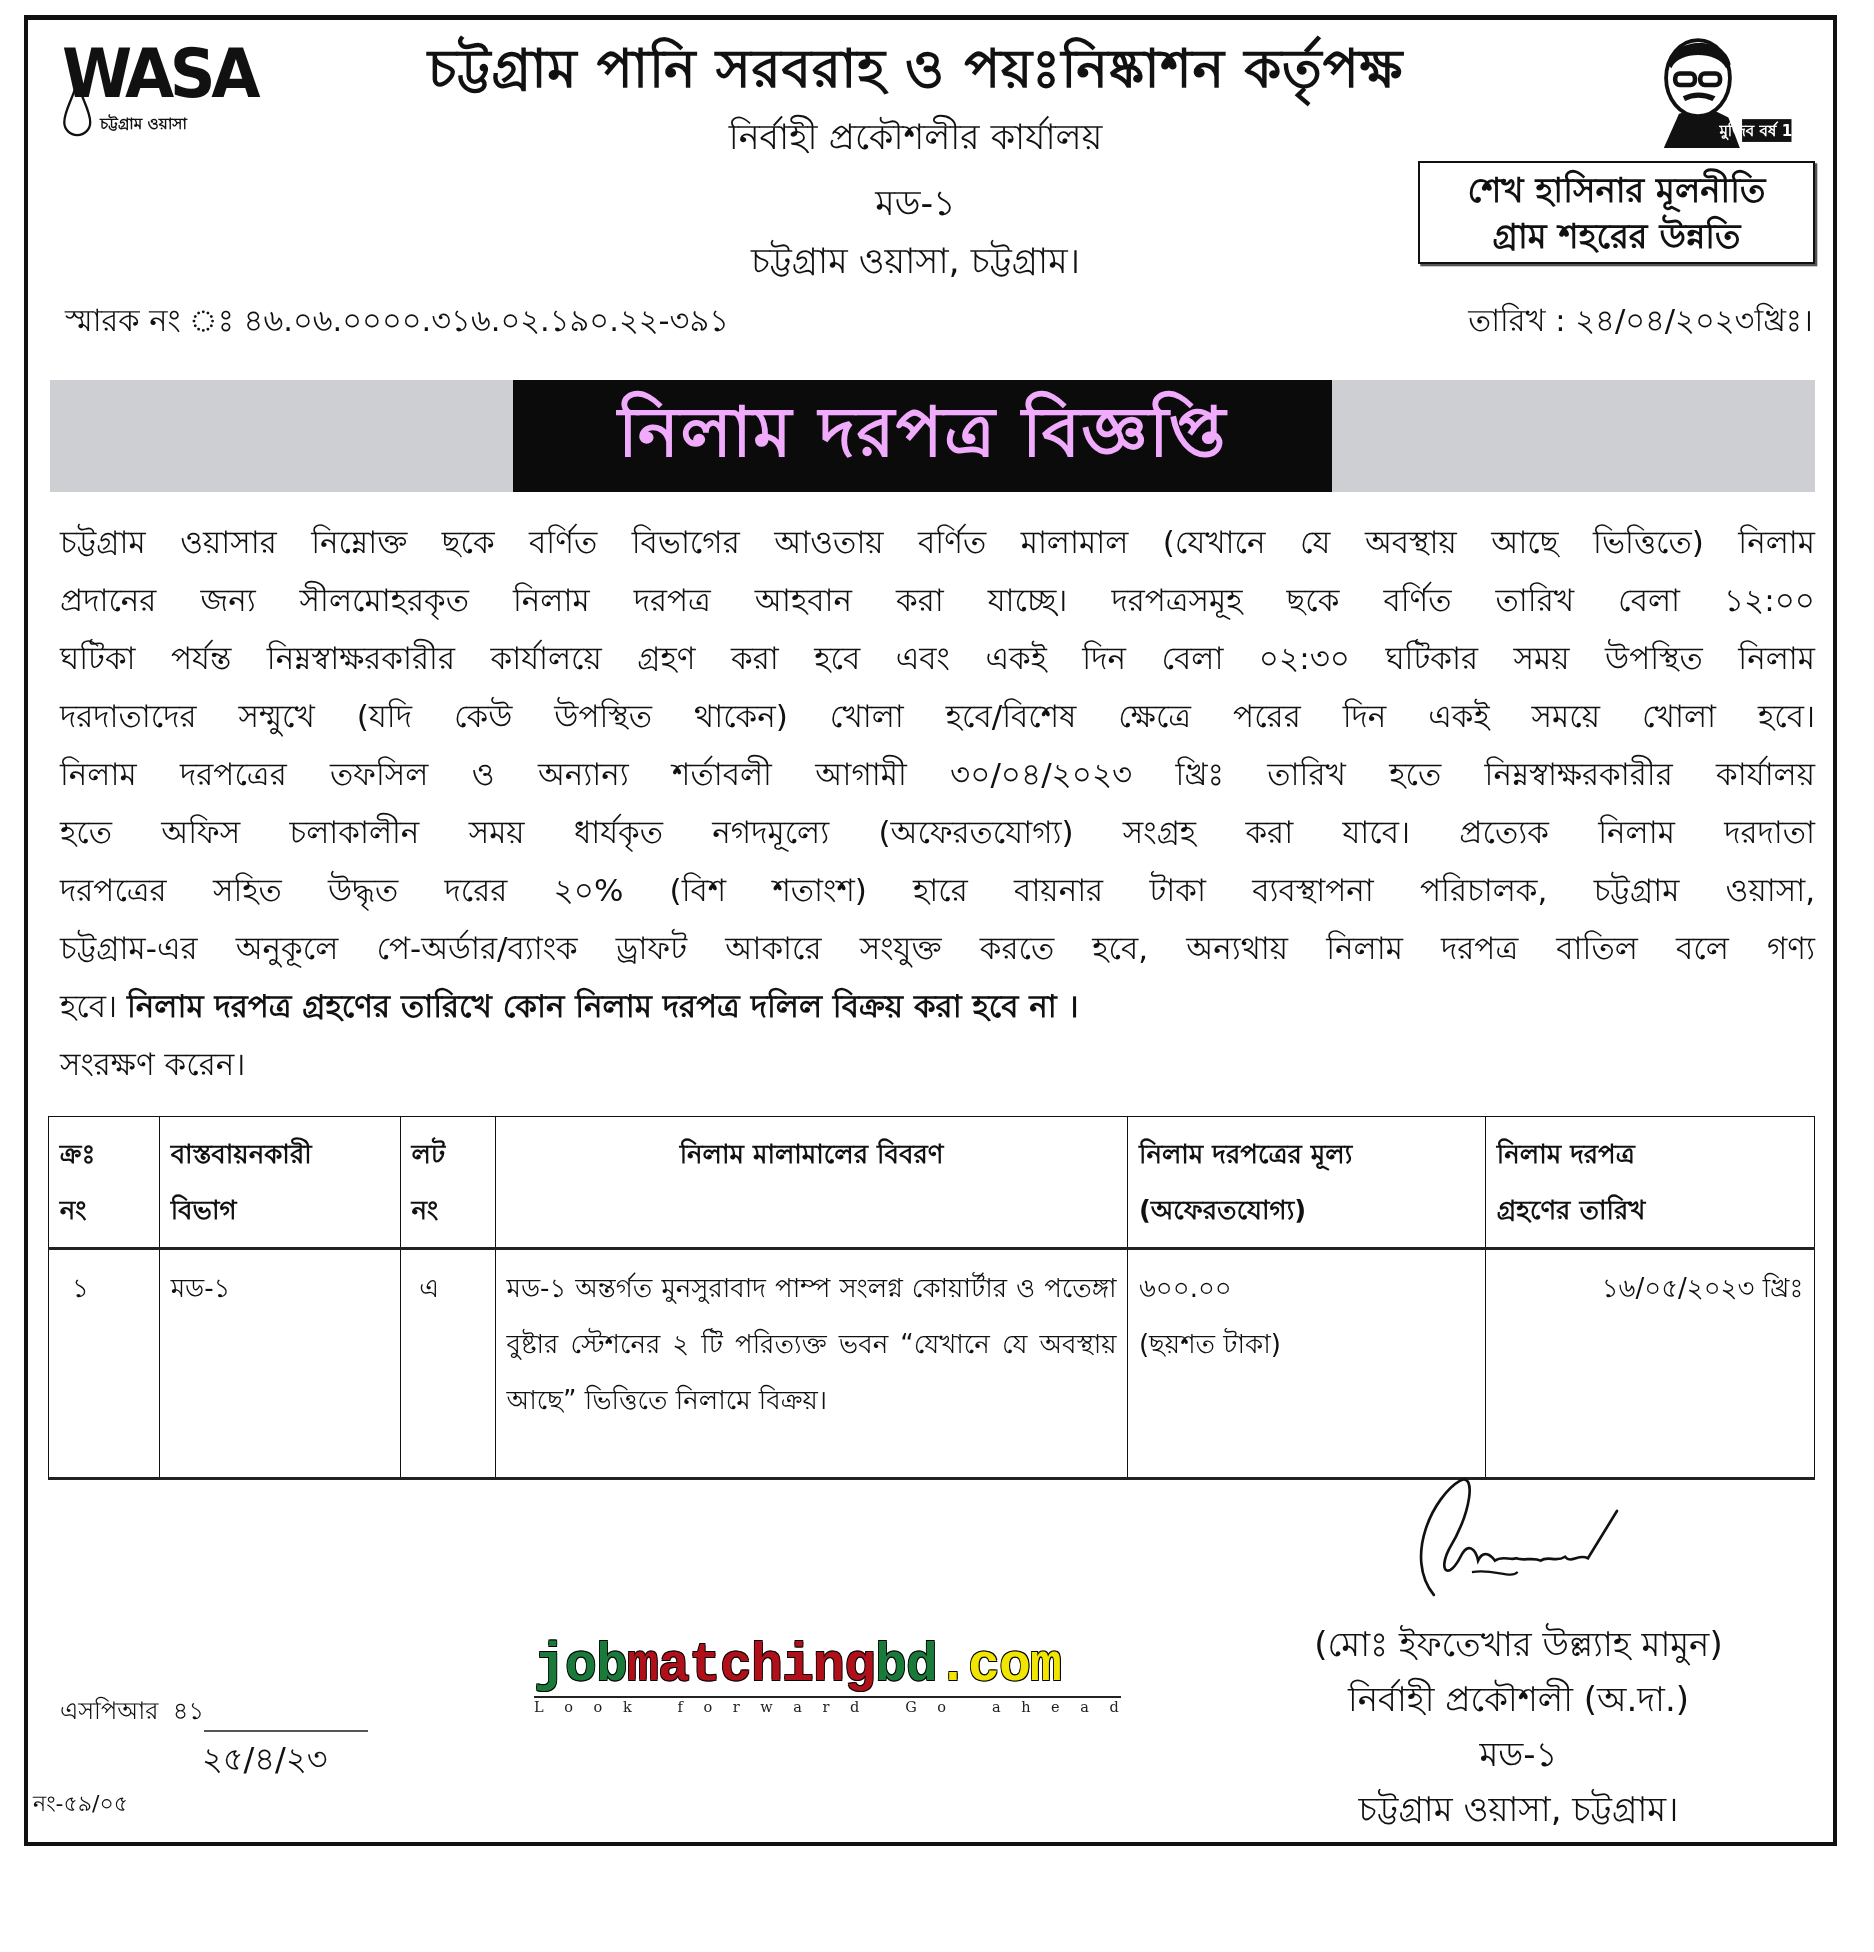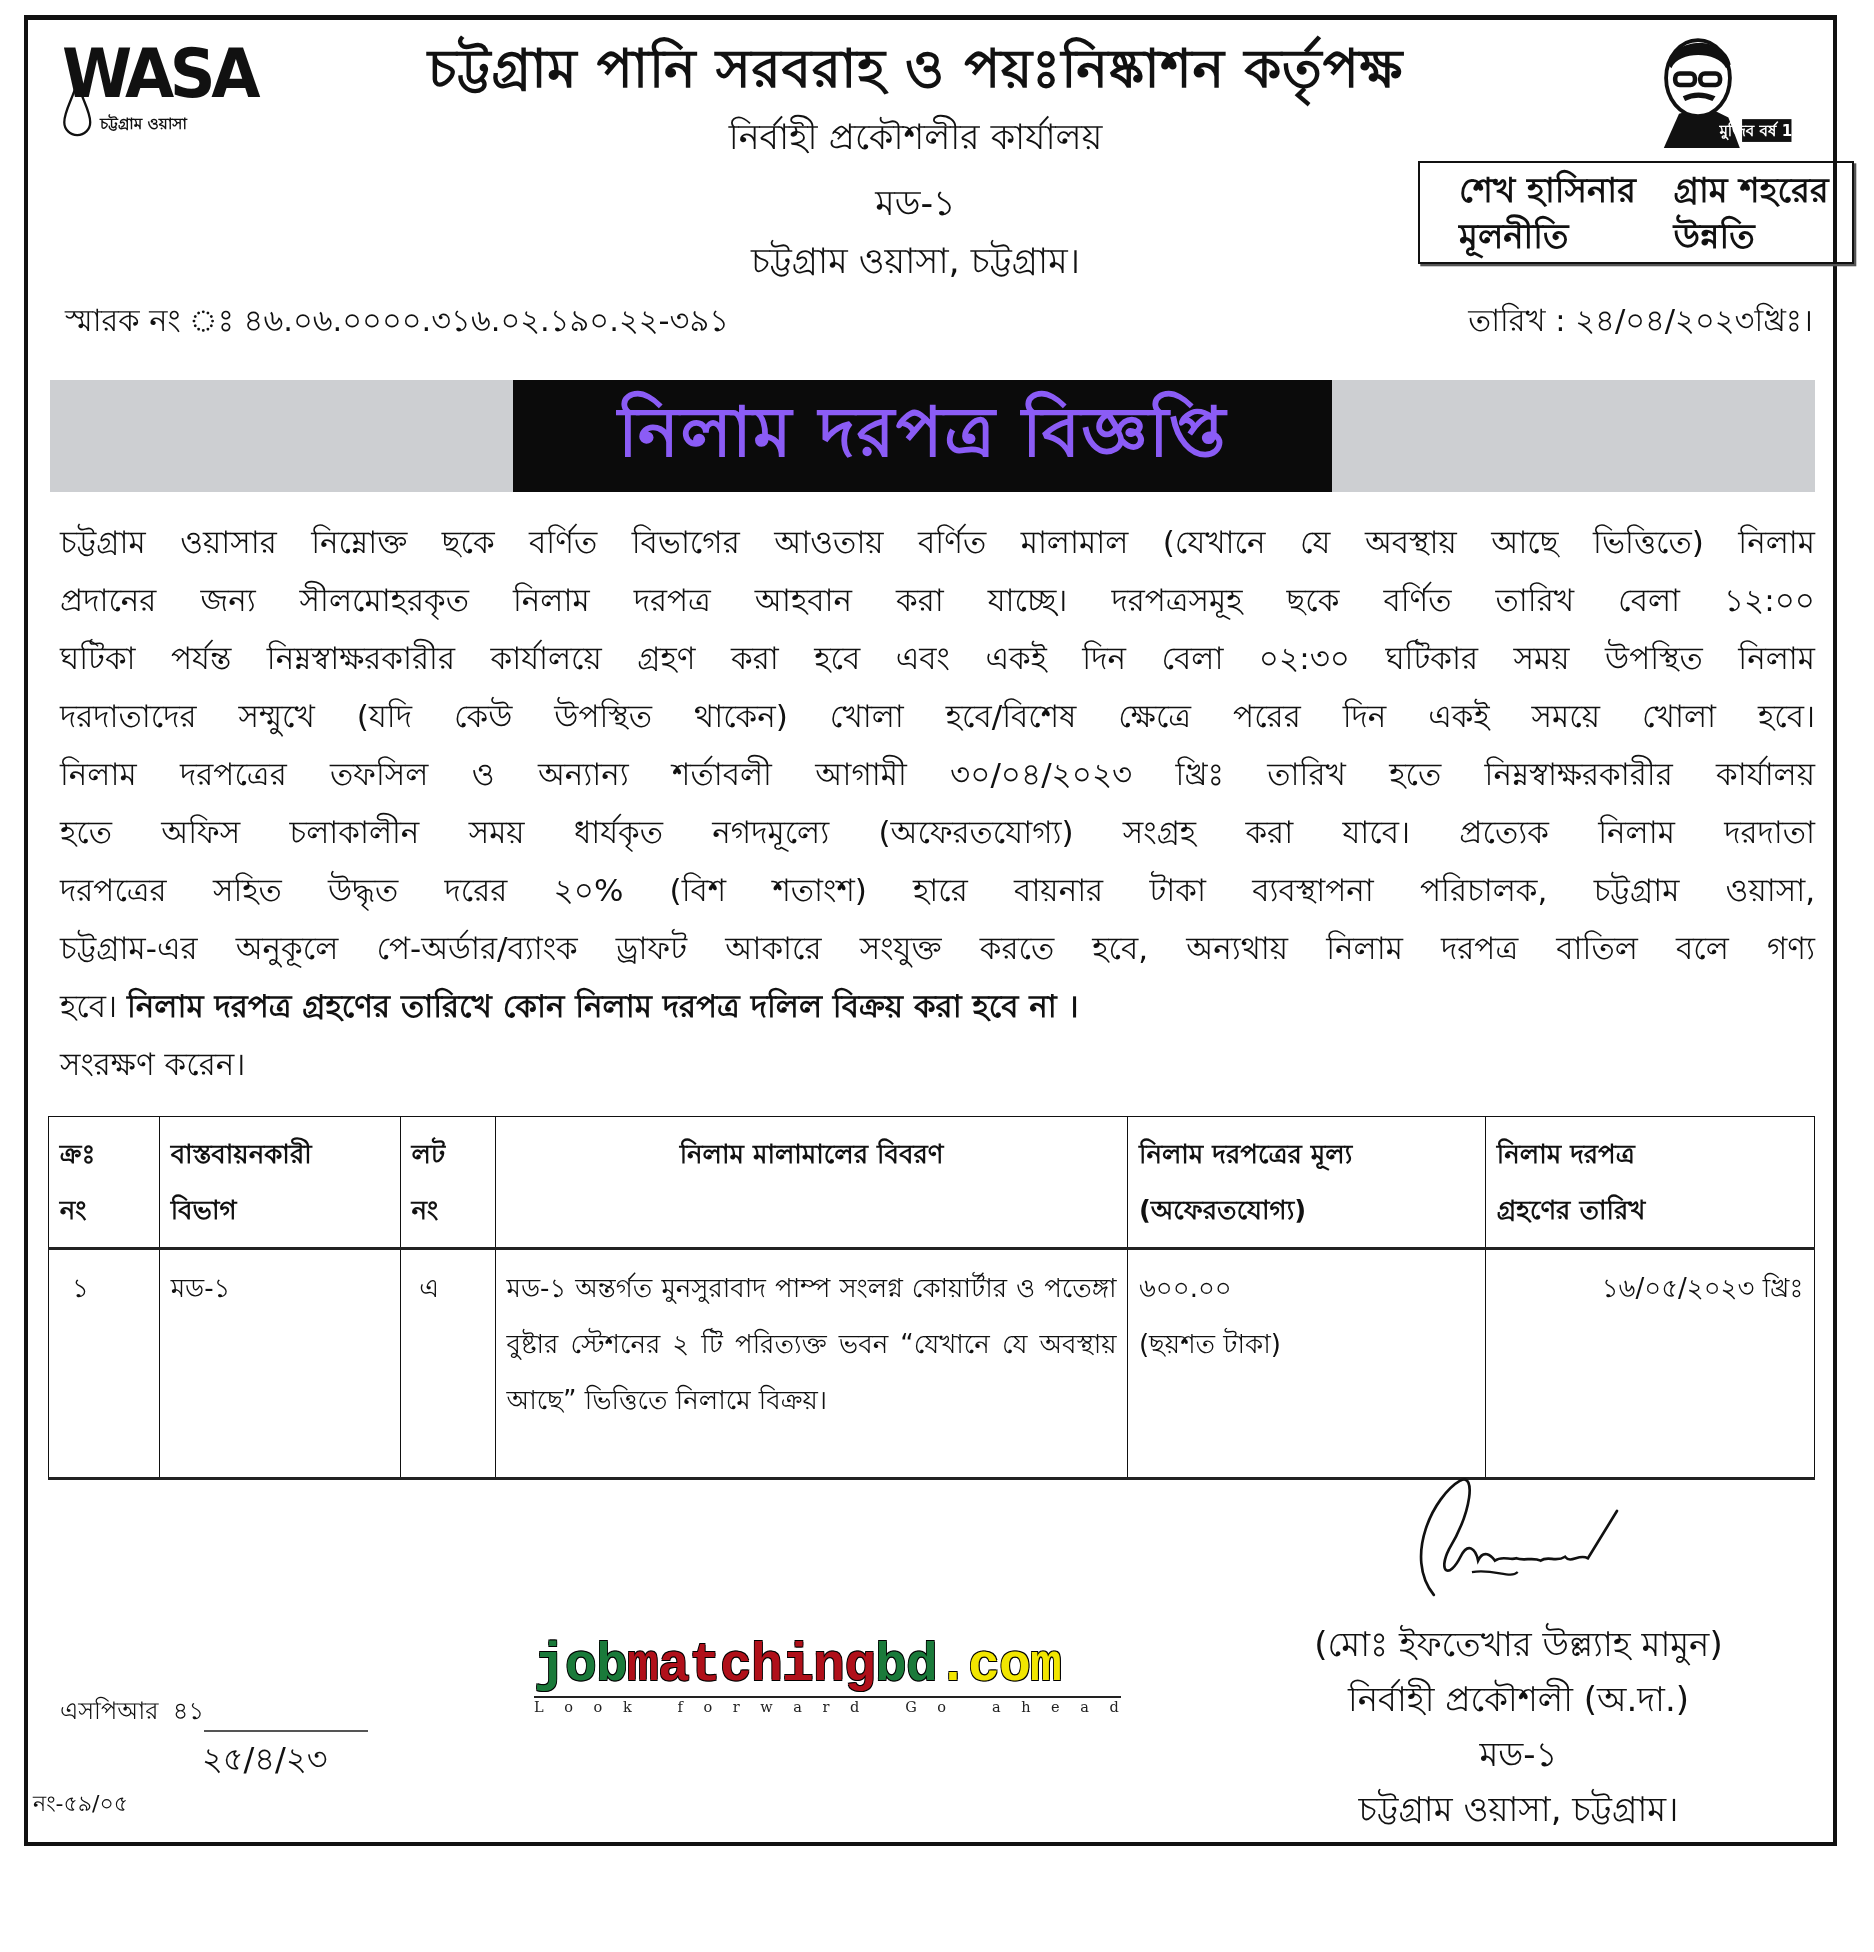--- a/index.html
+++ b/index.html
@@ -11,26 +11,26 @@
   .logo { left: 48px; top: 36px; width: 175px; height: 103px; }
   .logo-word { position: absolute; left: 13.7px; top: 0; font-family: "DejaVu Sans", sans-serif; font-weight: bold; font-size: 67px; letter-spacing: -4.6px; transform: scaleX(0.95); transform-origin: left; color: #111; line-height: 76px; }
   .logo-sub { position: absolute; left: 52px; top: 76px; font-size: 15.3px; font-weight: bold; }
   .drop { position: absolute; left: 13.7px; top: 44px; }
   .h-main { left: 229px; width: 1373px; top: 30.5px; font-size: 53px; font-weight: bold; line-height: 76px; letter-spacing: 0.8px; }
   .h-sub { left: 229px; width: 1373px; top: 114px; font-size: 35px; line-height: 46px; }
   .h-mod { left: 229px; width: 1373px; top: 180px; font-size: 35px; line-height: 46px; }
   .h-addr { left: 229px; width: 1373px; top: 238px; font-size: 35px; line-height: 46px; }
   .portrait { left: 1633px; top: 34px; width: 187px; height: 114px; }
   .slogan { left: 1418px; top: 161px; width: 393px; height: 99px; border: 2.3px solid #111; box-shadow: 2.3px 2.3px 0 #555;
-            display: flex; flex-direction: row; justify-content: center; align-items: center; padding-left: 39px; }
+            display: flex; flex-direction: column; justify-content: center; align-items: center; }
   .slogan div { font-size: 34px; font-weight: bold; line-height: 46px; }
   .memo { left: 65px; top: 298px; font-size: 30.5px; line-height: 46px; }
   .date { right: 61px; top: 298px; font-size: 30.5px; line-height: 46px; text-align: center; }
   .banner-gray { left: 50px; top: 380px; width: 1765px; height: 112px; background: #cdcfd2; }
-  .banner-black { left: 513px; top: 380px; width: 819px; height: 112px; background: #0b0b0b; color: #8b5cf6;
+  .banner-black { left: 513px; top: 380px; width: 819px; height: 112px; background: #0b0b0b; color: #f0abfc;
                   display: flex; align-items: center; justify-content: center; font-size: 69px; font-weight: bold; letter-spacing: 1.5px; }
   .para { left: 60px; width: 1755px; top: 513px; font-size: 31px; line-height: 58px; text-align: justify; }
   .para .line { display: block; white-space: nowrap; text-align: justify; text-align-last: justify; height: 58px; }
   .para .line.last { text-align-last: left; }
   .para .bold { font-weight: bold; }
   table.lots { position: absolute; left: 48px; top: 1116px; width: 1767px; border-collapse: collapse; font-size: 26px; }
   table.lots th, table.lots td { border: 1.5px solid #111; vertical-align: top; padding: 9.2px 10.7px; font-weight: normal; text-align: left; line-height: 56px; }
   table.lots thead tr { height: 126px; }
   table.lots thead th { border-bottom: 3.8px solid #222; font-weight: bold; }
   table.lots tbody tr { height: 230px; }

